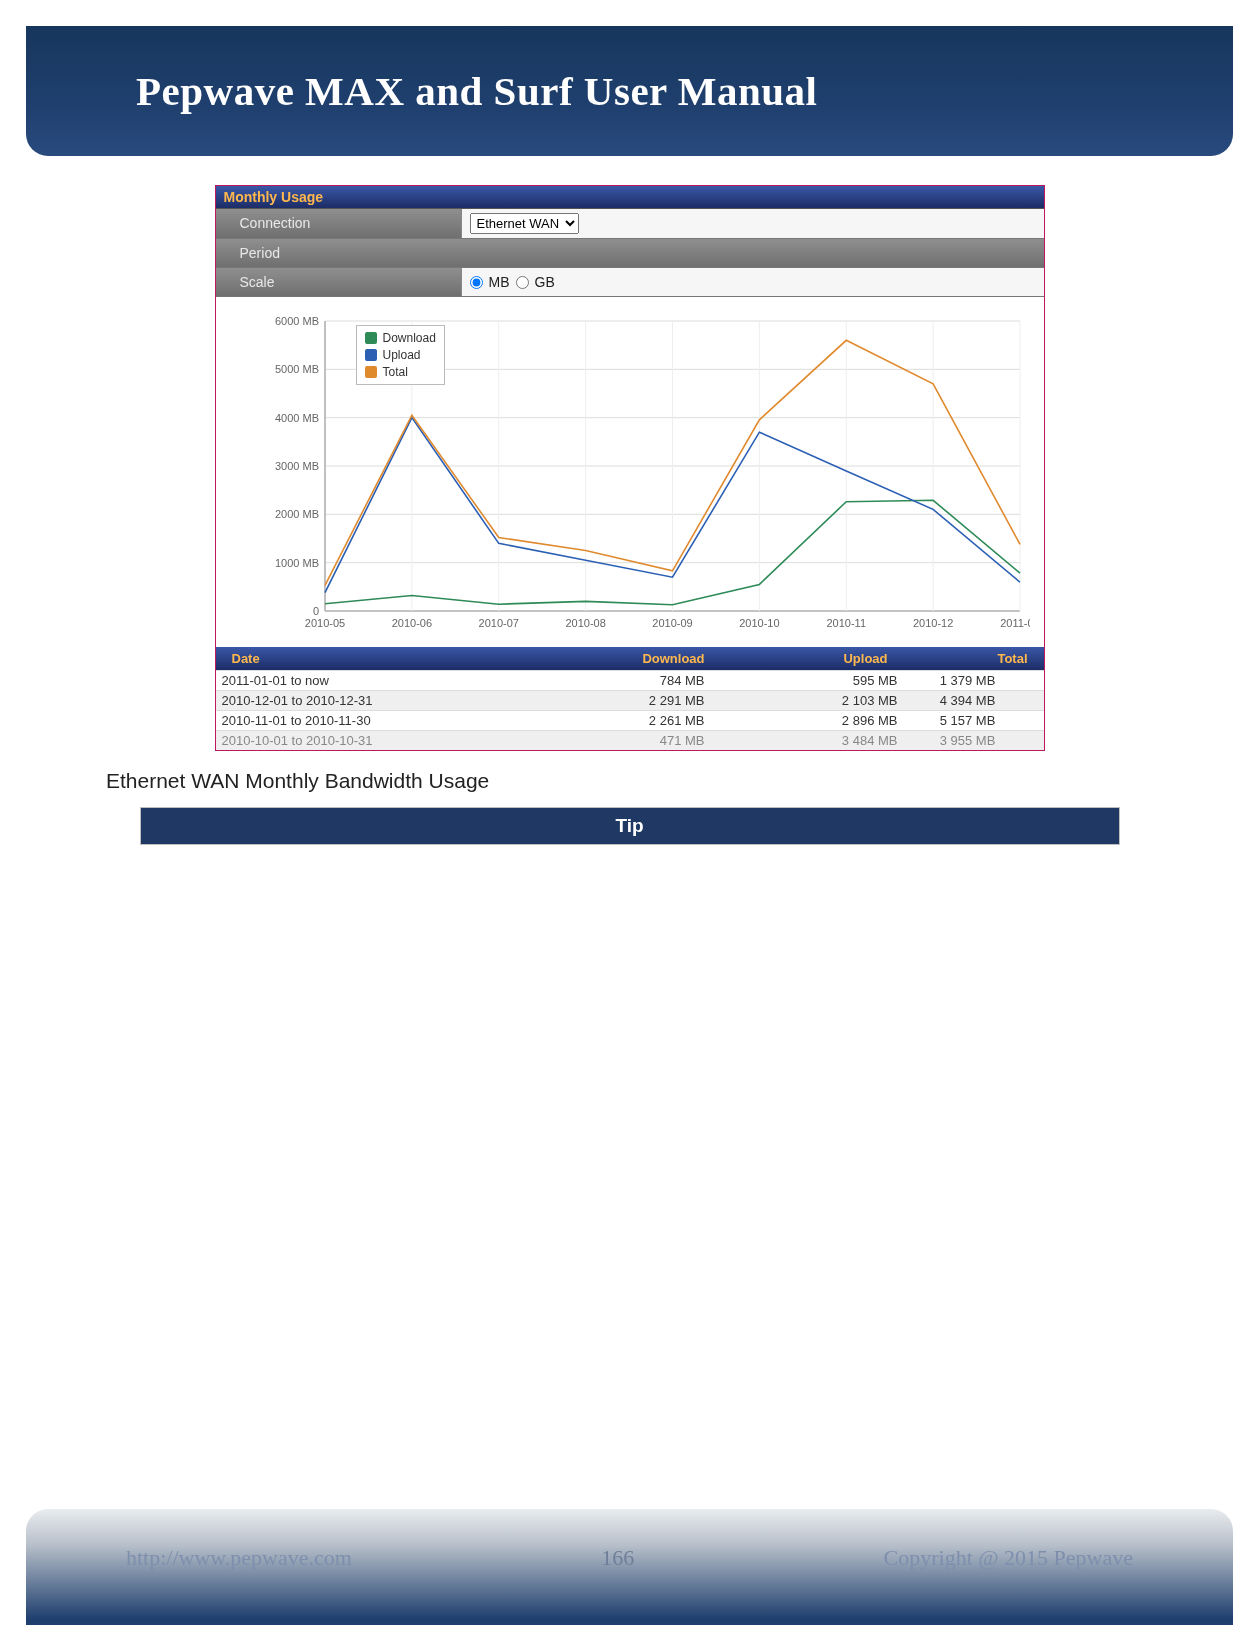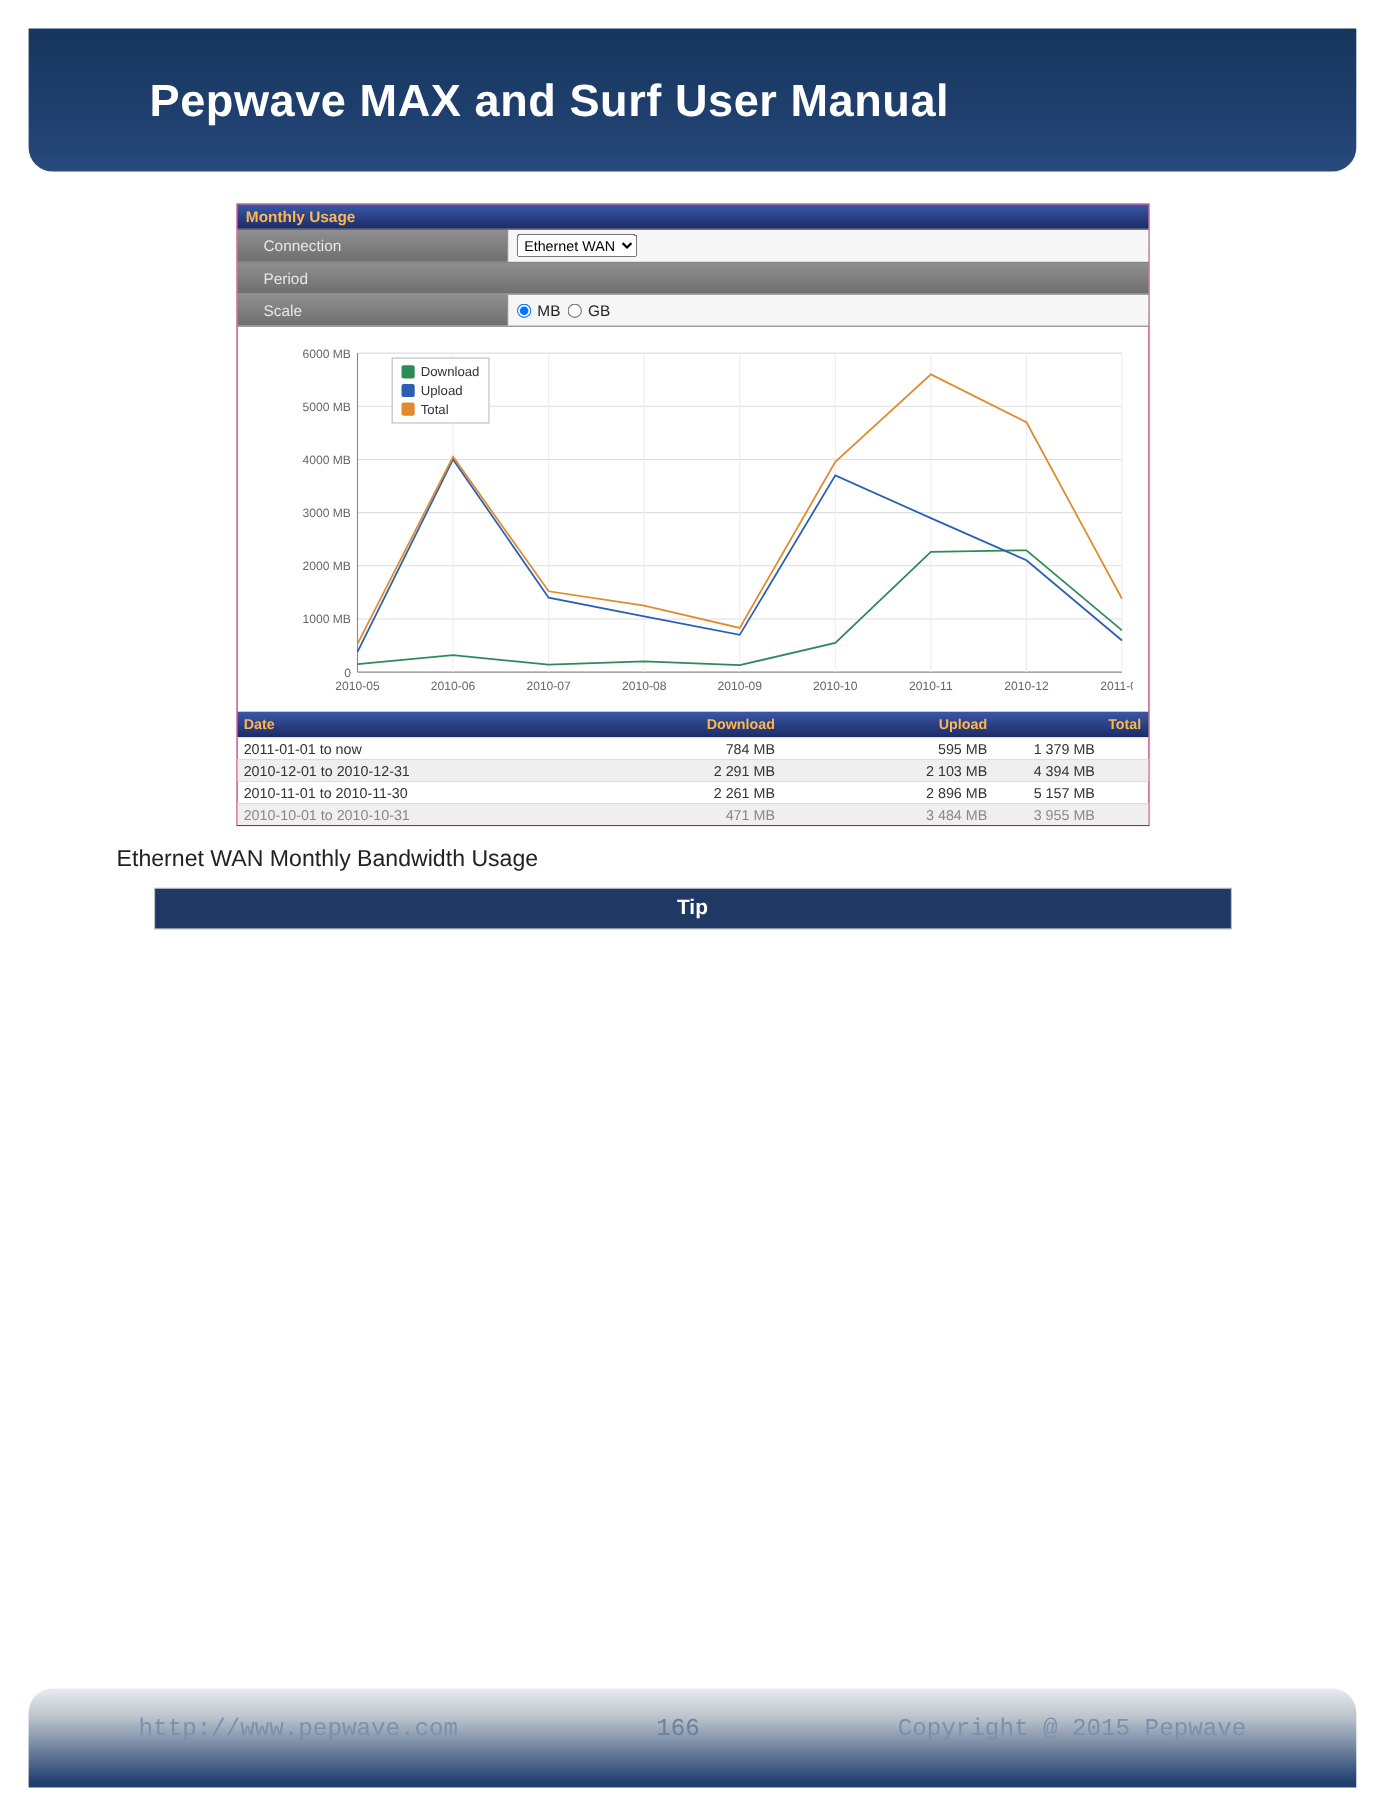--- a/index.html
+++ b/index.html
@@ -21,21 +21,21 @@
     top: 26px; left: 26px; right: 26px;
     height: 130px;
     background: linear-gradient(#17365d,#1f3f6e 60%,#284a7d);
     border-radius: 0 0 22px 22px;
     display: flex;
     align-items: center;
     padding-left: 110px;
   }
   .header-band h1 {
     color: #fff;
-    font-family: Liberation Sans, sans-serif;
+    font-family: Liberation Serif, serif;
     font-weight: 700;
     font-size: 41px;
     letter-spacing: .5px;
   }
   .content {
     position: absolute;
     top: 175px; left: 26px; right: 26px; bottom: 120px;
     padding: 10px 80px 0 80px;
   }
   .screenshot {
@@ -96,21 +96,21 @@
     line-height: 1.4;
   }
   .legend-box .row { display: flex; align-items: center; gap: 6px; }
   .legend-box .sw { width: 12px; height: 12px; border-radius: 2px; }
   .tbl-hdr {
     background: linear-gradient(#3a57a6,#1c2c66);
     color: #ffb84d;
     font-weight: 700;
     display: flex;
     font-size: 13px;
-    padding: 4px 6px;
+    padding: 4px 16px;
   }
   .tbl-hdr .c1 { width: 290px; }
   .tbl-hdr .cR { flex: 1; text-align: right; }
   .tbl-hdr .cT { width: 140px; text-align: right; }
   .tbl-body .trow {
     display: flex;
     font-size: 13px;
     padding: 2px 6px;
     border-top: 1px solid #ddd;
   }
@@ -140,29 +140,29 @@
   }
   .tip-body {
     padding: 18px 16px;
     font-size: 16px;
     color: #111;
   }
   .tip-body b { font-weight: 700; }
   .footer-band {
     position: absolute;
     left: 26px; right: 26px; bottom: 26px;
-    height: 90px;
+    height: 116px;
     background: linear-gradient(#e9ecef,#b9c1cb 30%,#1f3f6e 95%);
     border-radius: 22px 22px 0 0;
     display: flex;
     align-items: center;
     justify-content: space-between;
     padding: 0 100px 18px 100px;
     color: #8fa1bf;
-    font-family: Liberation Mono, monospace;
+    font-family: Liberation Serif, serif;
     font-size: 22px;
   }
   .footer-band .url, .footer-band .copy { color:#7e8fad; }
   .footer-band .pg { color:#6f7f99; }
 </style>
 </head>
 <body>
 
 <div class="page-frame"></div>
 

